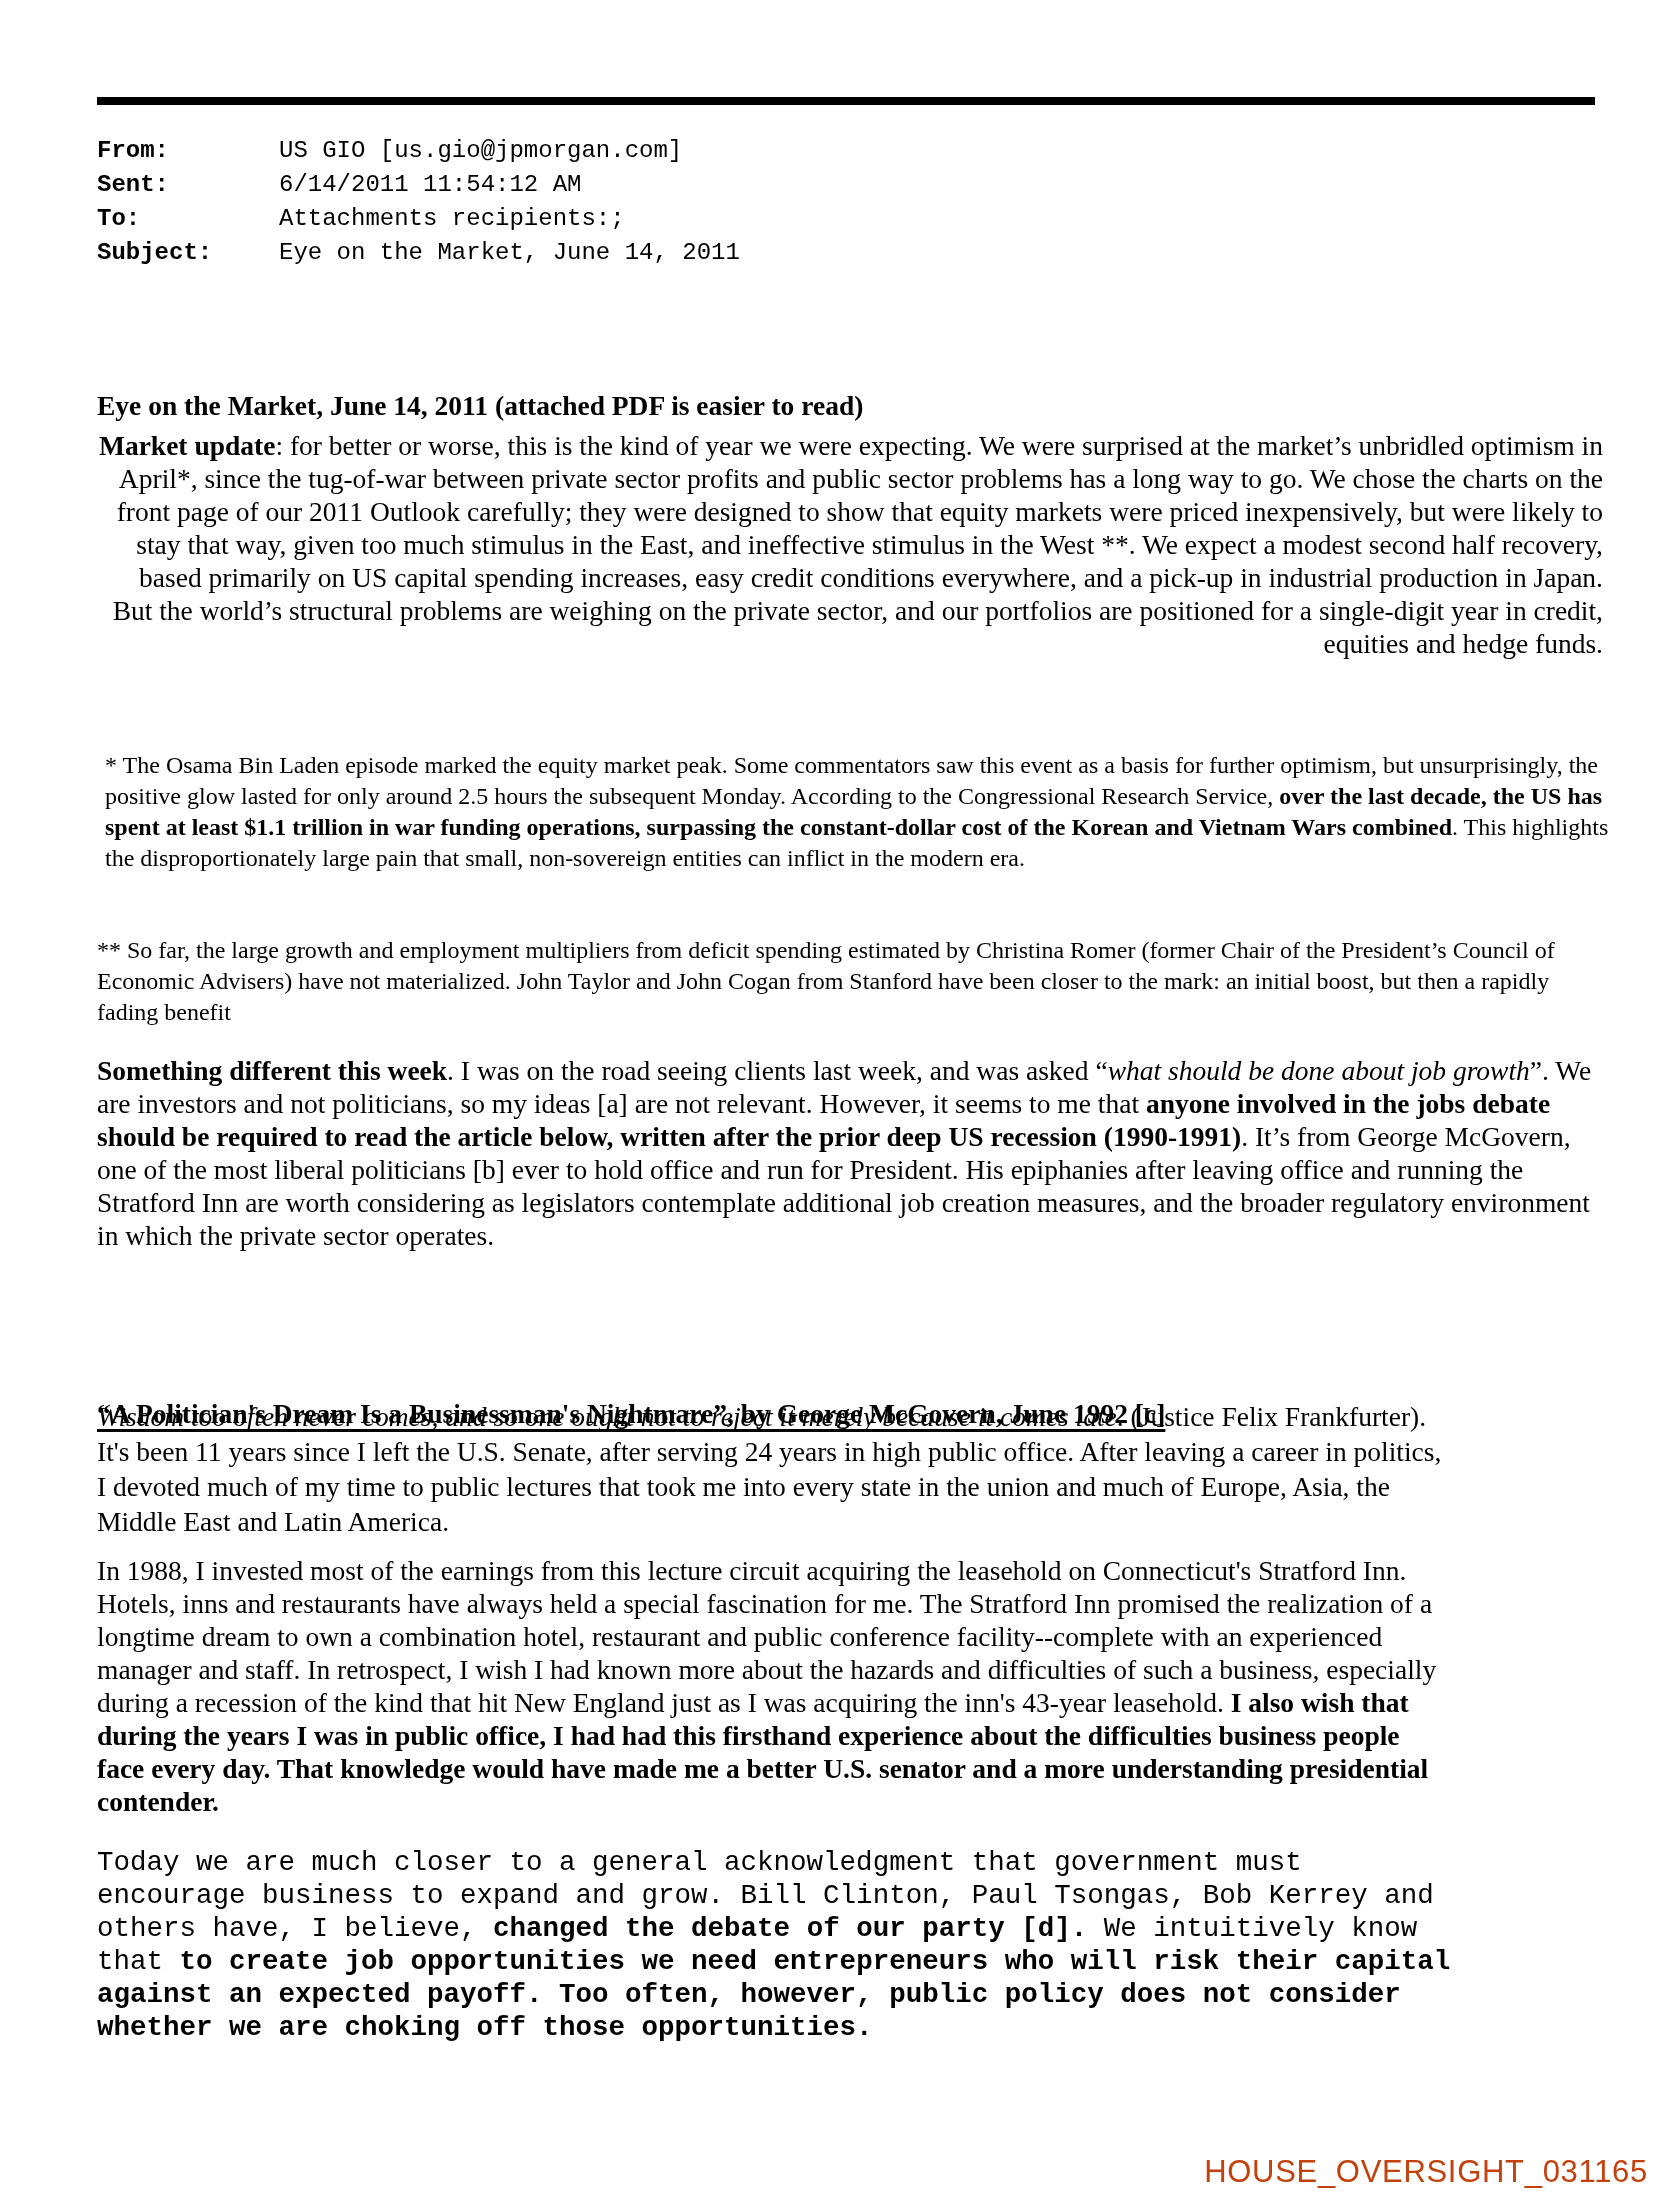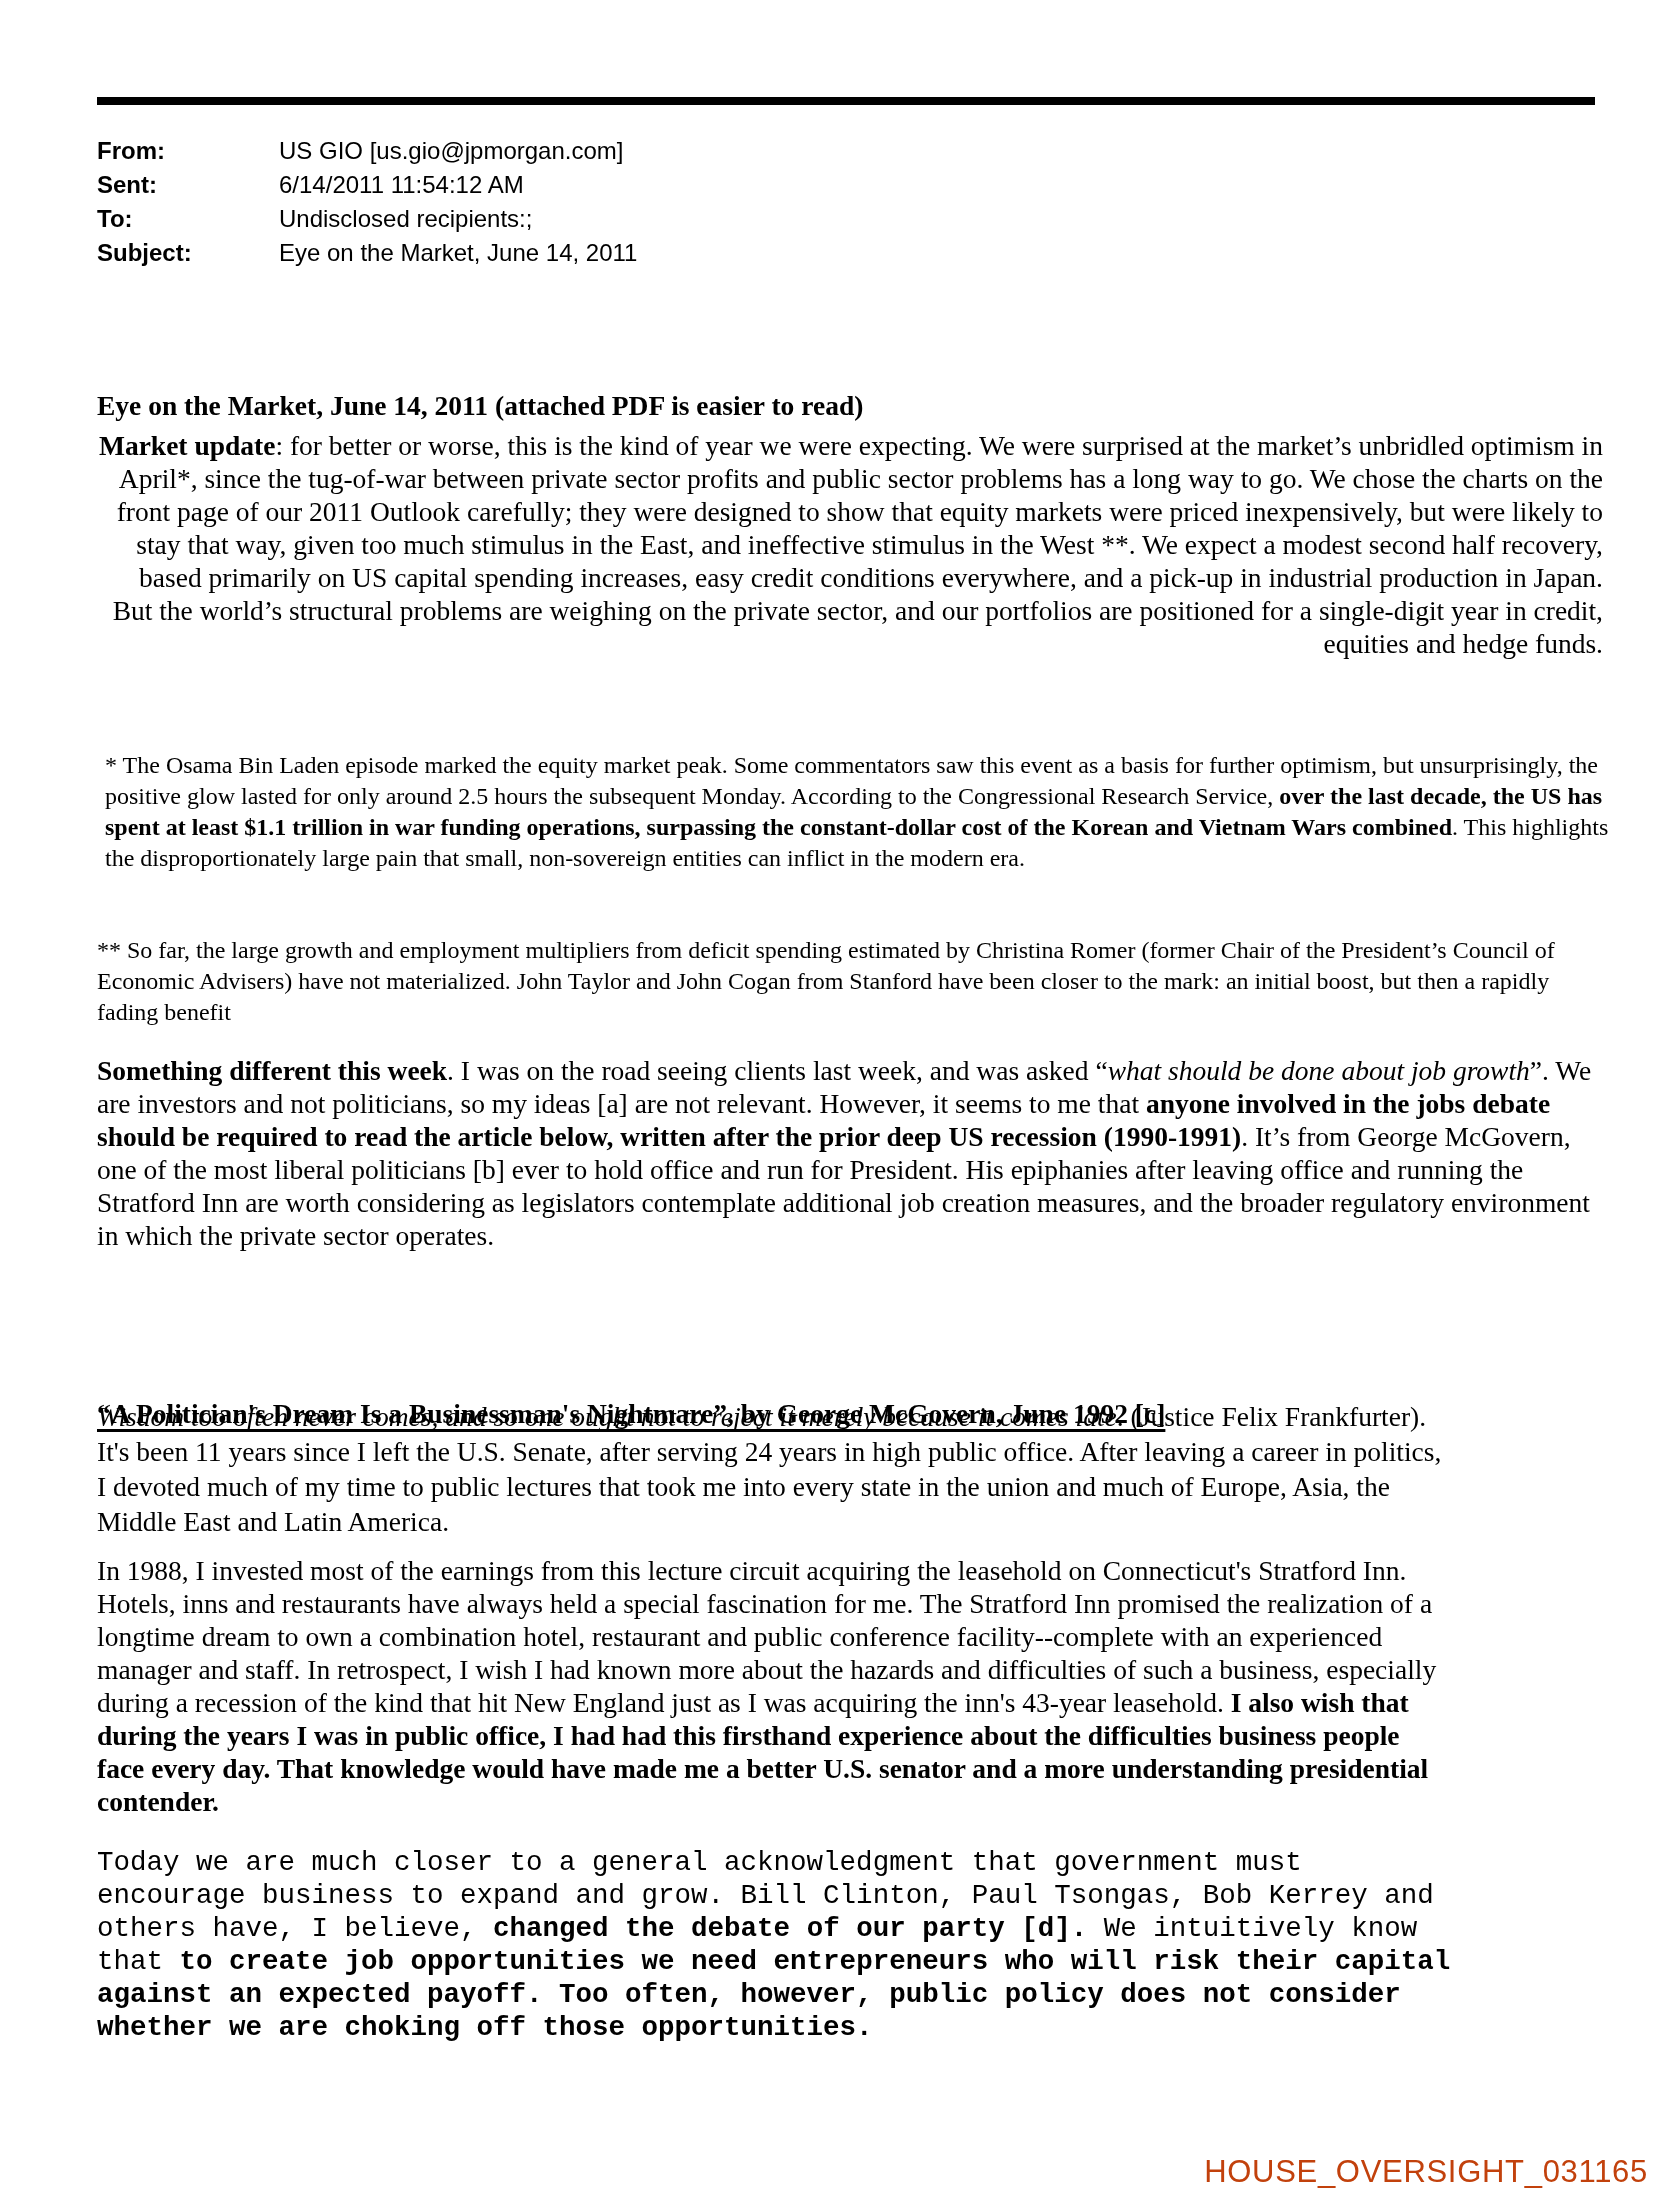--- a/index.html
+++ b/index.html
@@ -14,21 +14,21 @@
   }
   .top-rule {
     position: absolute;
     left: 97px; top: 97px;
     width: 1498px; height: 7.9px;
     background: #000000;
   }
   .hdr {
     position: absolute;
     left: 97px; top: 134px;
-    font-family: Liberation Sans, sans-serif;
+    font-family: Liberation Mono, monospace;
     font-size: 24px;
     line-height: 34px;
     color: #000000;
   }
   .hdr-row { display: flex; }
   .hdr-label { width: 182px; font-weight: bold; flex-shrink: 0; }
   .hdr-value { white-space: nowrap; }
 
   .doc-title {
     position: absolute;
@@ -89,21 +89,21 @@
     <div class="hdr-row">
       <span class="hdr-label">From:</span>
       <span class="hdr-value">US GIO [us.gio@jpmorgan.com]</span>
     </div>
     <div class="hdr-row">
       <span class="hdr-label">Sent:</span>
       <span class="hdr-value">6/14/2011 11:54:12 AM</span>
     </div>
     <div class="hdr-row">
       <span class="hdr-label">To:</span>
-      <span class="hdr-value">Undisclosed recipients:;</span>
+      <span class="hdr-value">Attachments recipients:;</span>
     </div>
     <div class="hdr-row">
       <span class="hdr-label">Subject:</span>
       <span class="hdr-value">Eye on the Market, June 14, 2011</span>
     </div>
   </div>
 
   <div class="doc-title">Eye on the Market, June 14, 2011 (attached PDF is easier to read)</div>
 
   <p class="para" id="p-market"><span class="b">Market update</span><span>: for better or worse, this is the kind of year we were expecting.  We were surprised at the market’s unbridled optimism in April*, since the tug-of-war between private sector profits and public sector problems has a long way to go.  We chose the charts on the front page of our 2011 Outlook carefully; they were designed to show that equity markets were priced inexpensively, but were likely to stay that way, given too much stimulus in the East, and ineffective stimulus in the West **.  We expect a modest second half recovery, based primarily on US capital spending increases, easy credit conditions everywhere, and a pick-up in industrial production in Japan.  But the world’s structural problems are weighing on the private sector, and our portfolios are positioned for a single-digit year in credit, equities and hedge funds.</span></p>

